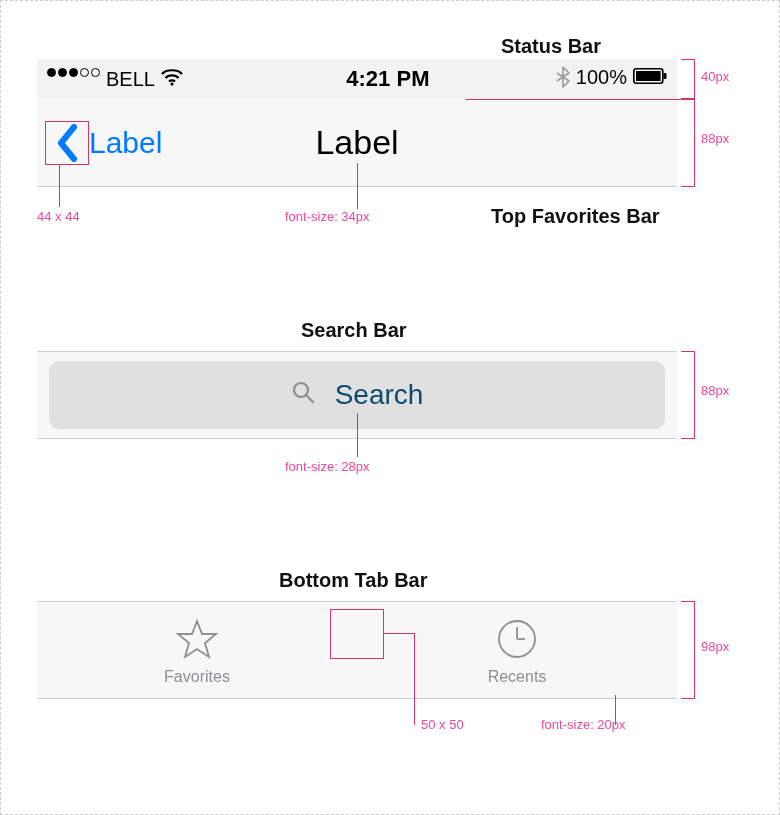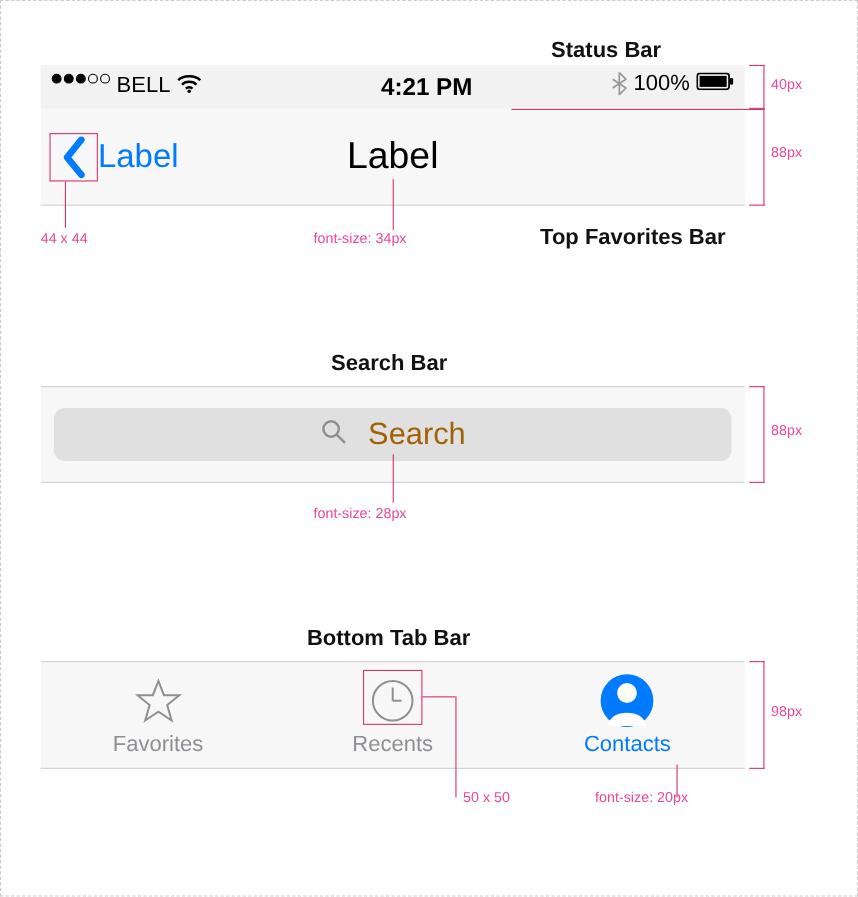--- a/index.html
+++ b/index.html
@@ -75,35 +75,35 @@
   }
   
   .search-section {
     position:absolute; left:36px; top:350px; width:640px;
   }
   .search-bar {
     height:88px; background:#f7f7f7; border-top:1px solid #d0d0d0; border-bottom:1px solid #d0d0d0;
     display:flex; align-items:center; padding:0 12px;
   }
   .search-field {
-    flex:1; height:48px; background:#e0e0e0; border-radius:10px;
+    flex:1; height:68px; background:#e0e0e0; border-radius:10px;
     display:flex; align-items:center; justify-content:center; gap:20px;
-    color:#a16207; font-size:28px;
+    color:#0c4a6e; font-size:28px;
   }
   
   .tab-section {
     position:absolute; left:36px; top:600px; width:640px;
   }
   .tab-bar {
     height:98px; background:#f7f7f7; border-top:1px solid #d0d0d0; border-bottom:1px solid #d0d0d0;
     display:flex;
   }
   .tab {
     flex:1; display:flex; flex-direction:column; align-items:center; justify-content:center;
-    color:#8e8e93; font-size:20px; gap:4px;
+    color:#8e8e93; font-size:16px; gap:4px;
   }
   .tab.active { color:#007aff; }
   .tab-icon { width:50px; height:50px; display:flex; align-items:center; justify-content:center; }
 </style>
 </head>
 <body>
 
 <div class="section-label" style="position:absolute; left:500px; top:24px;margin-top:10px;">Status Bar</div>
 
 <div class="status-nav-group">
@@ -206,30 +206,20 @@
     <div class="tab">
       <span class="tab-icon">
         <svg width="44" height="44" viewBox="0 0 44 44">
             <circle cx="22" cy="22" r="18" fill="none" stroke="#8e8e93" stroke-width="1.8"></circle>
             <line x1="22" y1="22" x2="22" y2="10" stroke="#8e8e93" stroke-width="1.8"></line>
             <line x1="22" y1="22" x2="30" y2="22" stroke="#8e8e93" stroke-width="1.8"></line>
           </svg>
       </span>
       <span>Recents</span>
     </div>
-    <div class="tab active">
-      <span class="tab-icon">
-        <svg width="50" height="50" viewBox="0 0 50 50">
-            <circle cx="25" cy="25" r="24" fill="#007aff"></circle>
-            <circle cx="25" cy="18" r="9" fill="#fff"></circle>
-            <path d="M8 48 C8 32 42 32 42 48 Z" fill="#fff"></path>
-          </svg>
-      </span>
-      <span>Contacts</span>
-    </div>
   </div>
 </div>
 <div class="dim-bracket" style="left:680px; top:600px; height:98px;"></div>
 <div class="annot" style="left:700px; top:638px;">98px</div>
 
 <div class="annot-box" style="left:329px; top:608px; width:54px; height:50px;"></div>
 <div class="annot-line" style="left:383px; top:632px; width:30px; height:1px;"></div>
 <div class="annot-line" style="left:413px; top:632px; width:1px; height:92px;"></div>
 <div class="annot" style="left:420px; top:716px;text-align:right;">50 x 50</div>
 

